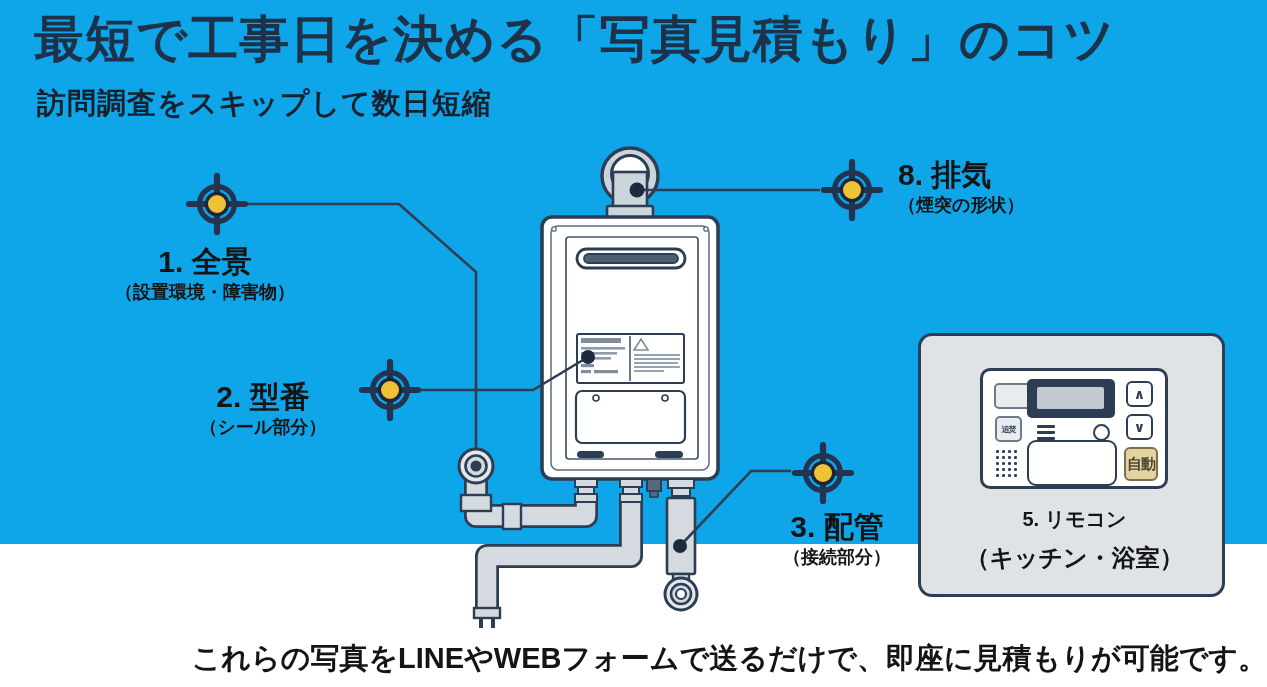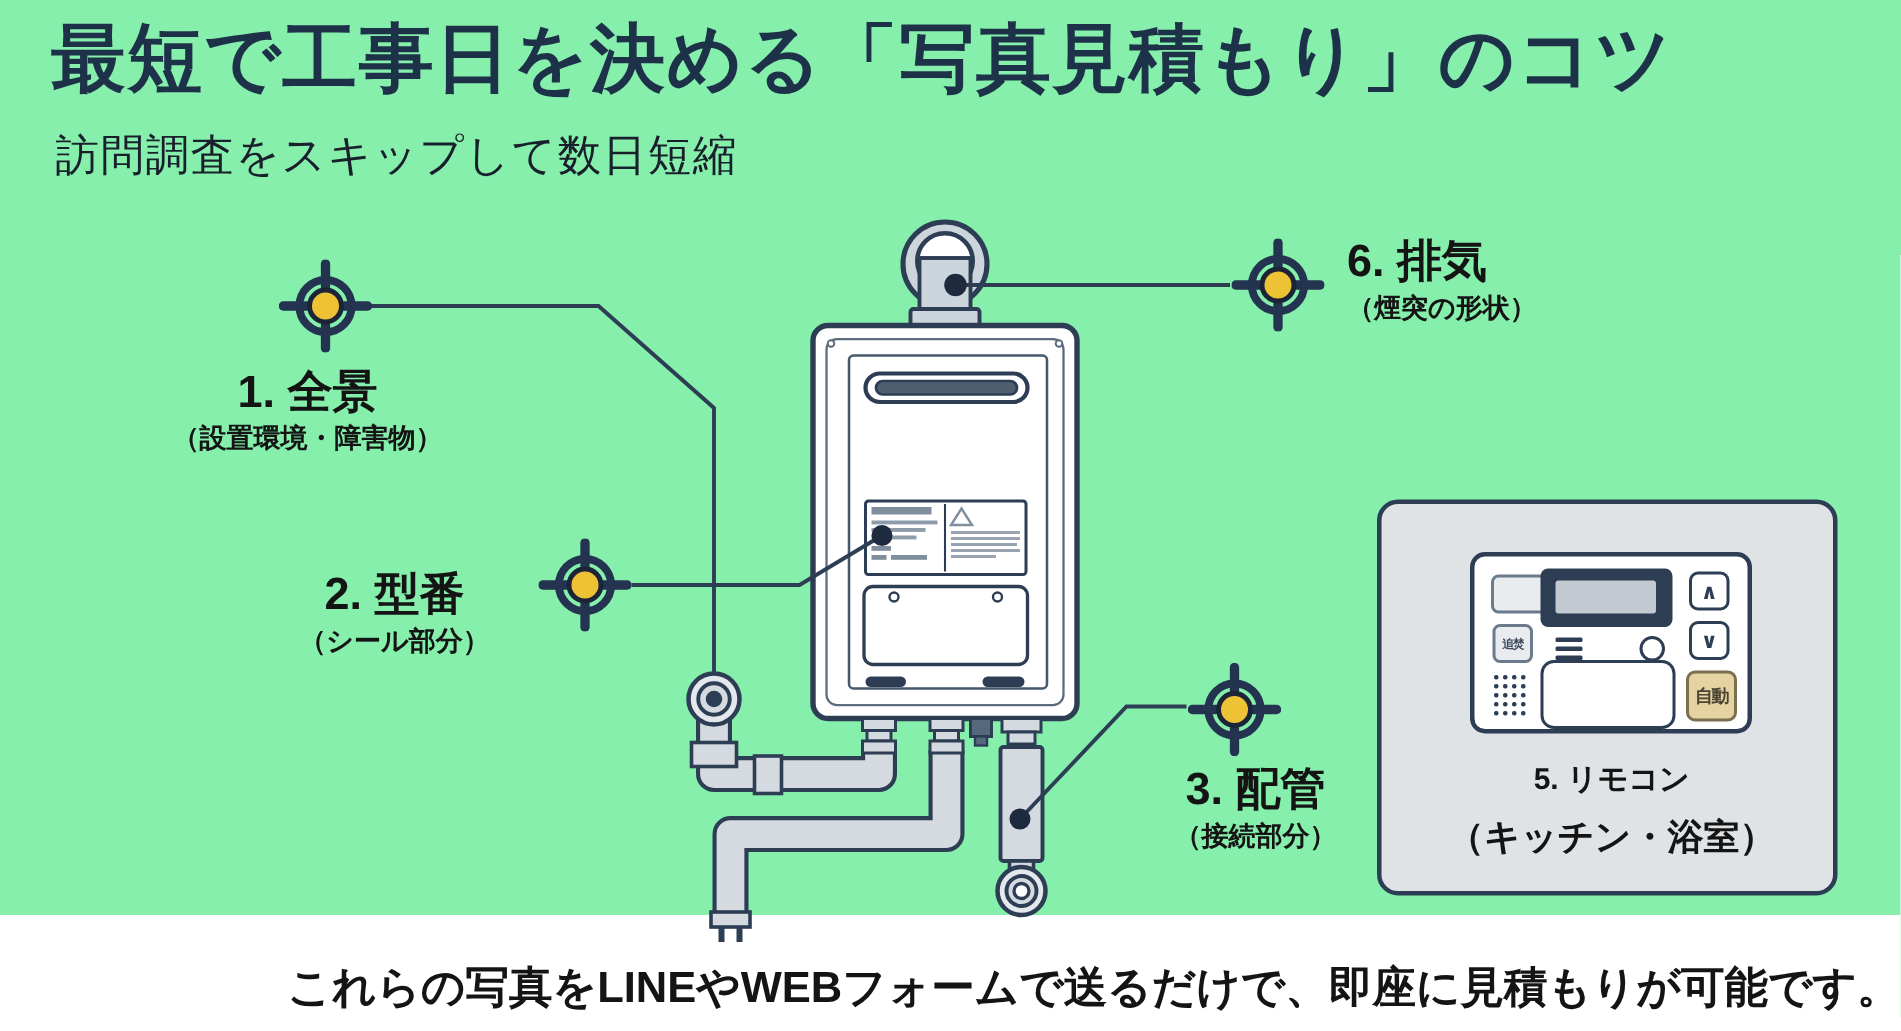--- a/index.html
+++ b/index.html
@@ -1,30 +1,30 @@
 <!DOCTYPE html>
 <html><head>
 <meta charset="utf-8">
 <style>
   * { margin: 0; padding: 0; box-sizing: border-box; }
   html, body { background: #ffffff; }
   body {
     font-family: "Liberation Sans", "DejaVu Sans", sans-serif;
     width: 1267px; height: 687px; position: relative; overflow: hidden;
   }
-  .canvas { position: absolute; inset: 0; width: 1267px; height: 610px; background: #86efac; }
+  .canvas { position: absolute; inset: 0; width: 1267px; height: 544px; background: #0ea5e9; }
 
   .title {
     position: absolute; left: 34px; top: 6px;
     font-size: 50px; font-weight: 900; color: #1d3148; letter-spacing: 1px;
     white-space: nowrap;
   }
   .subtitle {
     position: absolute; left: 37px; top: 84px;
-    font-size: 29px; font-weight: 400; color: #18202c; letter-spacing: 1px;
+    font-size: 29px; font-weight: 700; color: #18202c; letter-spacing: 1px;
     white-space: nowrap;
   }
   .footer {
     position: absolute; left: 0; top: 639px; width: 1267px;
     text-align: right; font-size: 29px; font-weight: 900; color: #141414;
     white-space: nowrap;
   }
 
   .callout-label {
     position: absolute; font-weight: 900; color: #141414; white-space: nowrap;
@@ -77,21 +77,21 @@
   .r-speaker { position: absolute; left: 13px; top: 79px; width: 24px; }
   .r-speaker div { display: flex; gap: 3.5px; margin-bottom: 3.5px; }
   .r-speaker i { width: 2.6px; height: 2.6px; background: #2d3e54; border-radius: 50%; display: block; }
   .r-big-btn {
     position: absolute; left: 44px; top: 69px; width: 90px; height: 46px;
     background: #ffffff; border: 2.5px solid #2d3e54; border-radius: 9px;
   }
   .r-beige-btn {
     position: absolute; left: 141px; top: 76px; width: 34px; height: 34px;
     background: #e6d3a2; border: 2px solid #7a6f4e; border-radius: 6px;
-    font-size: 12px; font-weight: 700; color: #4a4434;
+    font-size: 15px; font-weight: 700; color: #4a4434;
     display: flex; align-items: center; justify-content: center; letter-spacing: -1px;
     overflow: hidden;
   }
   .remote-caption { position: absolute; left: 0; width: 307px; text-align: center; font-weight: 900; color: #141414; white-space: nowrap; }
   .remote-caption.num { top: 170px; font-size: 20px; }
   .remote-caption.sub { top: 206px; font-size: 24px; }
 </style>
 </head>
 <body>
 
@@ -251,21 +251,21 @@
   </div>
   <div class="callout-label center-x" style="left:263px; top:381px;">
     <span class="num">2. 型番</span>
     <span class="sub">（シール部分）</span>
   </div>
   <div class="callout-label center-x" style="left:837px; top:511px;">
     <span class="num">3. 配管</span>
     <span class="sub">（接続部分）</span>
   </div>
   <div class="callout-label" style="left:898px; top:159px; text-align:left;">
-    <span class="num">6. 排気</span>
+    <span class="num">8. 排気</span>
     <span class="sub">（煙突の形状）</span>
   </div>
 
   <div class="remote-box">
     <div class="remote-panel">
       <div class="r-btn-sm" style="left:11px; top:12px;padding-left:44px;">風呂</div>
       <div class="r-btn-sm" style="left:12px; top:45px;">追焚</div>
       <div class="r-display">
         <div class="r-lcd"></div>
       </div>

